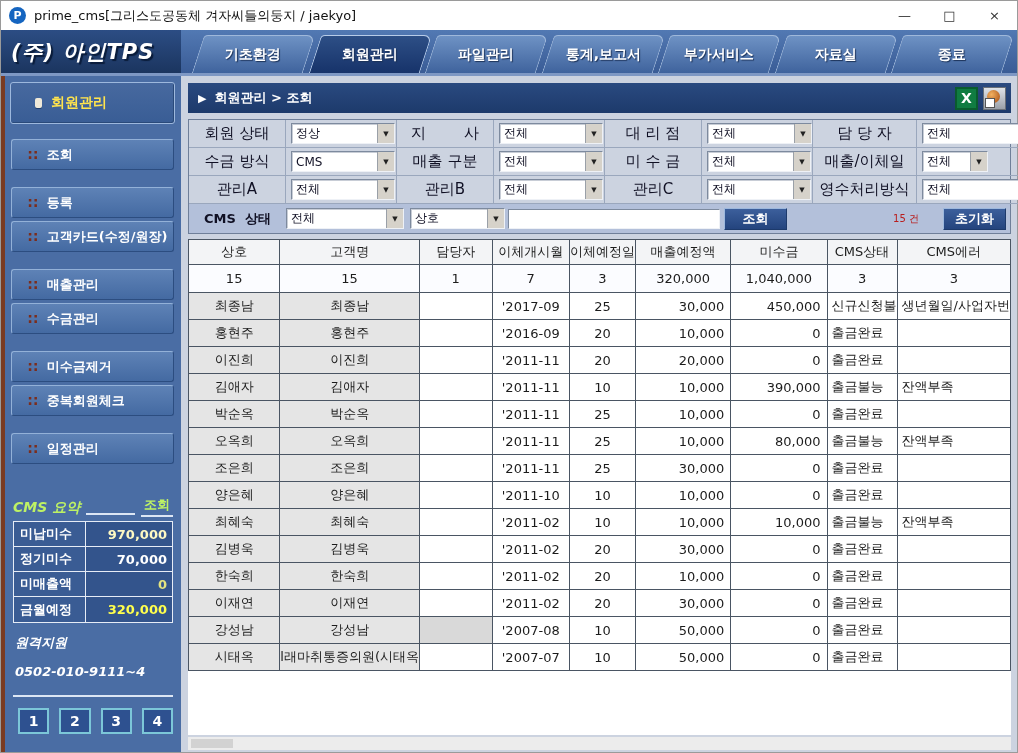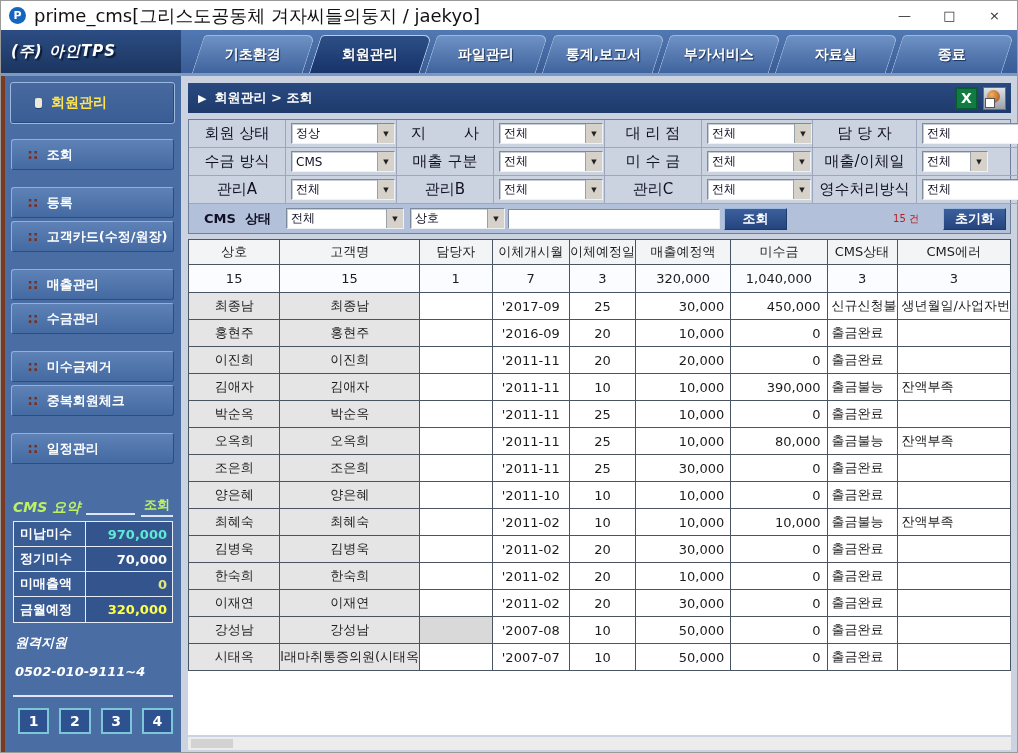--- a/index.html
+++ b/index.html
@@ -5,30 +5,30 @@
   * { box-sizing: border-box; margin: 0; padding: 0; }
   body { width:1018px; height:753px; overflow:hidden;
          font-family:"DejaVu Sans","Liberation Sans",sans-serif; background:#fff; }
   .window { width:1018px; height:753px; border:1px solid #9a9a9a; background:#4a6da4;
             display:flex; flex-direction:column; }
 
   
   .titlebar { height:29px; background:#fff; display:flex; align-items:center; padding:0 0 0 8px; gap:8px; flex:none; }
   .app-icon { width:17px; height:17px; border-radius:50%; background:#1565c0; color:#fff;
               font-size:11px; font-weight:bold; display:flex; align-items:center; justify-content:center; }
-  .title-text { font-size:18px; color:#111; }
+  .title-text { font-size:13px; color:#111; }
   .win-controls { margin-left:auto; display:flex; height:100%; }
   .win-controls span { width:45px; display:flex; align-items:center; justify-content:center;
                        font-size:13px; color:#333; cursor:pointer; }
 
   
   .nav { height:46px; flex:none; display:flex; background:linear-gradient(#5279b3,#3a5c96);
          border-bottom:3px solid #7e98c4; }
   .logo { width:180px; flex:none; background:linear-gradient(#2c4d84,#1b355f); color:#fff;
-          font-style:italic; font-weight:bold; font-size:15px; letter-spacing:1px;
+          font-style:italic; font-weight:bold; font-size:21px; letter-spacing:1px;
           display:flex; align-items:center; padding-left:10px; text-shadow:2px 2px 1px #0a1c3a; }
   .tabs { flex:1; display:flex; padding:5px 6px 0 14px; }
   .tab { flex:1; margin:0 3px; background:linear-gradient(#6e92c4,#3f639d);
          border:1px solid #9fb8da; border-bottom:none; border-radius:4px 8px 0 0;
          transform:skewX(-18deg); display:flex; align-items:center; justify-content:center; cursor:pointer; }
   .tab > span { transform:skewX(18deg); color:#fff; font-weight:bold; font-size:14px;
                 text-shadow:1px 1px 1px #1c3258; white-space:nowrap; }
   .tab.active { background:linear-gradient(#2d4f86,#17336a); border-color:#b8cce8; }
 
   
@@ -205,21 +205,21 @@
 
       <div class="side-bottom">
         <div class="sum-title">
           <span class="cms-lbl">CMS 요약</span>
           <span class="uline"></span>
           <span class="sum-action">조회</span>
         </div>
         <div class="sum-table" id="sum-table">
             <div class="sum-row">
               <span class="sum-lbl">미납미수</span>
-              <span class="sum-val" style="color: #5eead4; text-align: right;">970,000</span>
+              <span class="sum-val" style="color: #fef9c3; text-align: right;">970,000</span>
             </div>
             <div class="sum-row">
               <span class="sum-lbl">정기미수</span>
               <span class="sum-val" style="color: rgb(255, 255, 255);">70,000</span>
             </div>
             <div class="sum-row">
               <span class="sum-lbl">미매출액</span>
               <span class="sum-val" style="color: rgb(228, 228, 128);">0</span>
             </div>
             <div class="sum-row">

